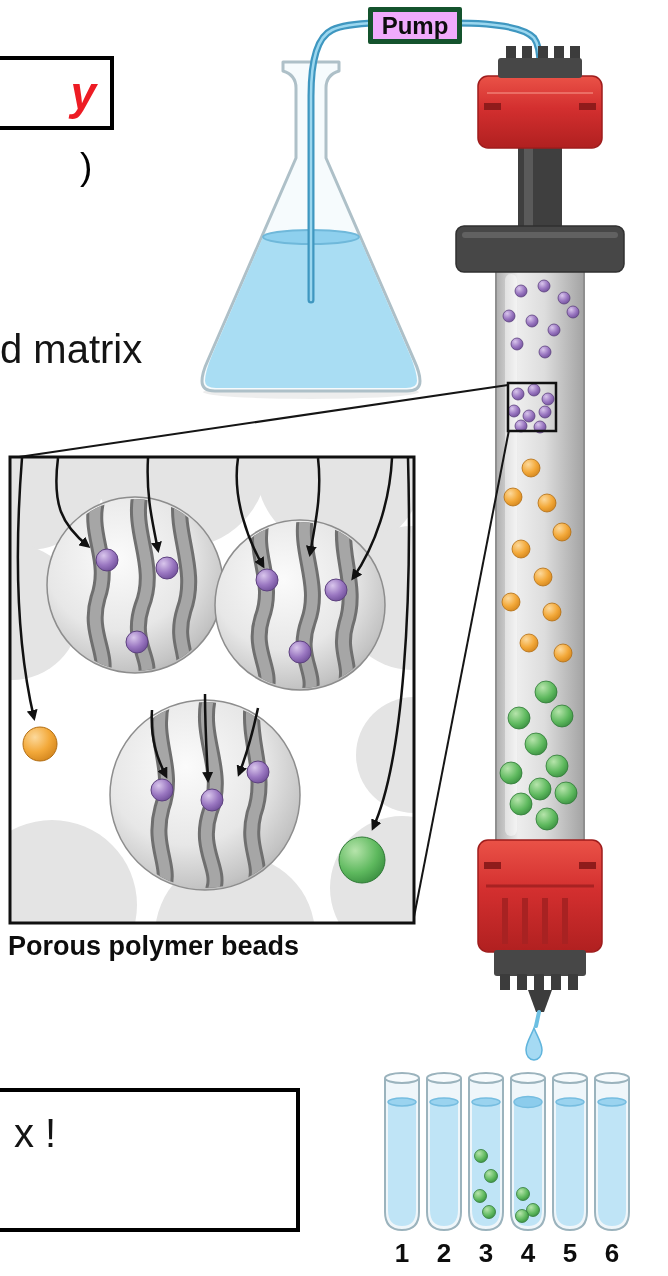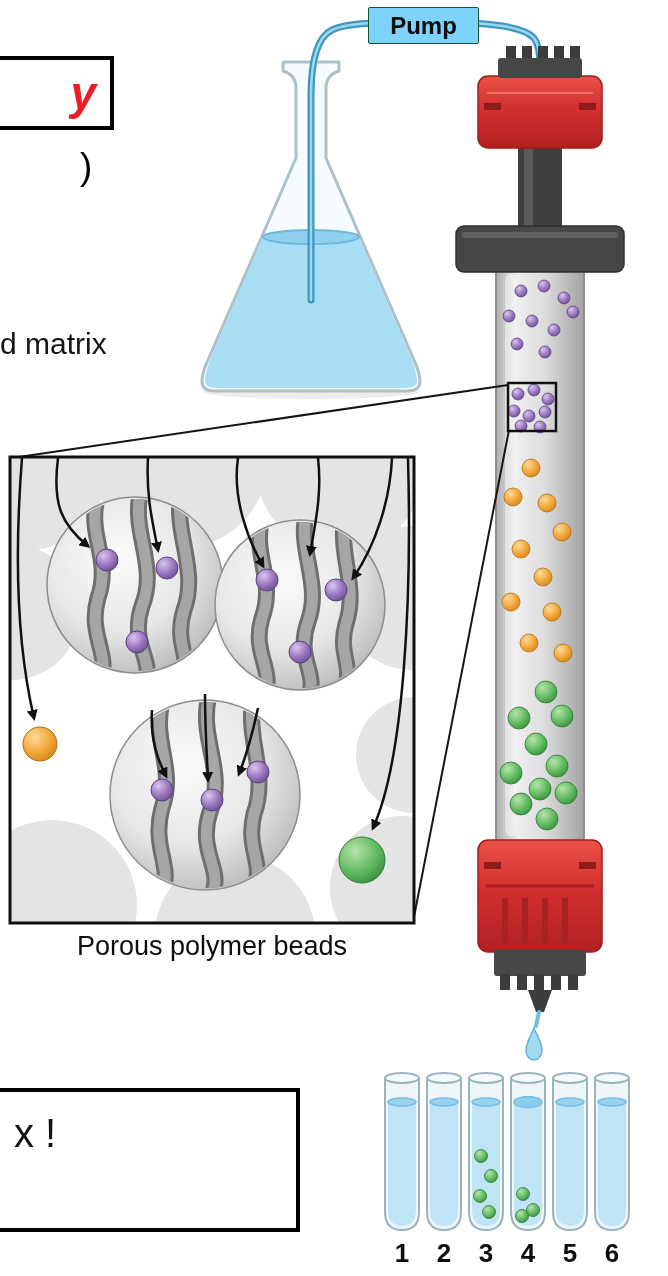--- a/index.html
+++ b/index.html
@@ -1,23 +1,23 @@
 <!DOCTYPE html>
 <html><head>
 <meta charset="utf-8">
 <style>
   html,body{margin:0;padding:0;background:#fff;}
   .canvas{position:relative;width:668px;height:1276px;overflow:hidden;background:#fff;font-family:"Liberation Sans",sans-serif;}
   .scene{position:absolute;left:0;top:0;}
   .title-box{position:absolute;left:-36px;top:56px;width:150px;height:74px;border:4px solid #000;box-sizing:border-box;display:flex;align-items:center;justify-content:flex-end;padding-right:14px;background:#fff;}
   .title-text{color:#ed1c24;font-size:46px;font-weight:bold;font-style:italic;line-height:1;}
   .paren{position:absolute;left:80px;top:146px;font-size:37px;color:#000;}
-  .matrix-frag{position:absolute;left:0px;top:327px;font-size:30px;color:#141414;}
-  .pump{position:absolute;left:368px;top:7px;width:111px;height:37px;background:#7dd3fc;border:1px solid #14532d;box-sizing:border-box;display:flex;align-items:center;justify-content:center;font-weight:bold;font-size:24px;color:#0d0d0d;border-radius:2px;}
-  .caption{position:absolute;left:8px;top:931px;width:408px;text-align:center;font-weight:normal;font-size:27px;color:#0d0d0d;}
+  .matrix-frag{position:absolute;left:0px;top:327px;font-size:40px;color:#141414;}
+  .pump{position:absolute;left:368px;top:7px;width:94px;height:37px;background:#f0abfc;border:5px solid #14532d;box-sizing:border-box;display:flex;align-items:center;justify-content:center;font-weight:bold;font-size:24px;color:#0d0d0d;border-radius:2px;}
+  .caption{position:absolute;left:8px;top:931px;width:408px;text-align:left;font-weight:bold;font-size:27px;color:#0d0d0d;}
   .note-box{position:absolute;left:-36px;top:1088px;width:336px;height:144px;border:4px solid #000;box-sizing:border-box;padding:12px 0 0 46px;font-size:40px;color:#141414;line-height:1.45;background:#fff;}
   .tube-numbers{position:absolute;left:381px;top:1238px;width:252px;display:flex;}
   .tube-numbers span{width:42px;text-align:center;font-weight:bold;font-size:26px;color:#0d0d0d;}
 </style>
 </head>
 <body>
 
 <div class="canvas">
 
   <svg class="scene" width="668" height="1276" viewBox="0 0 668 1276">

